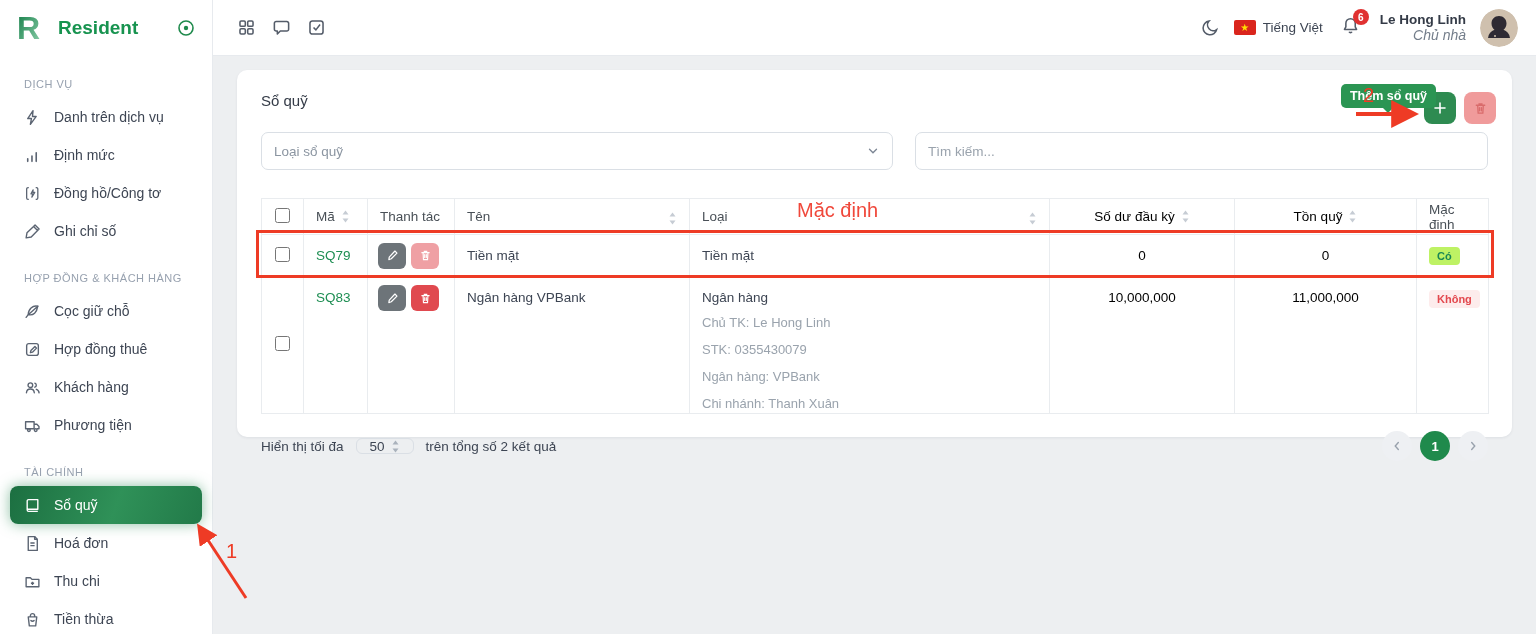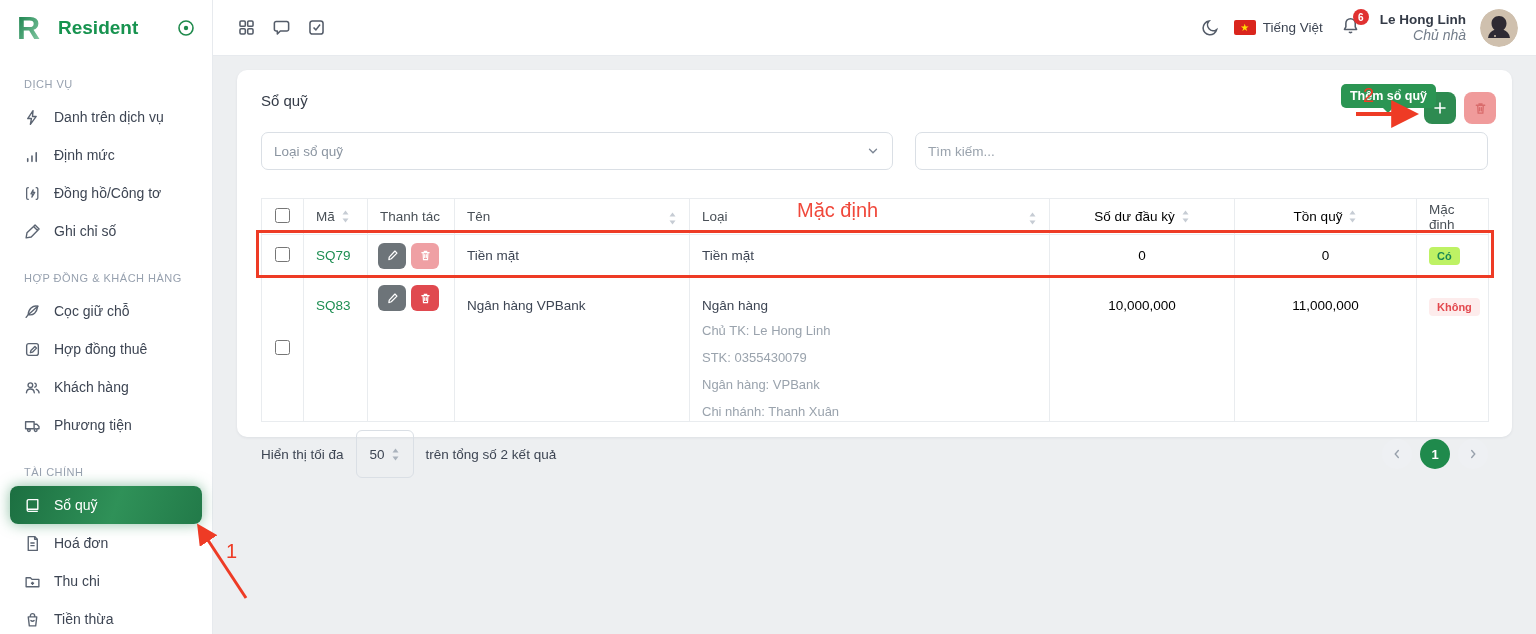--- a/index.html
+++ b/index.html
@@ -55,38 +55,38 @@
   .select-box .chev { margin-left:auto; width:14px; height:14px; color:#7c8694; }
   .search-input { flex:1; height:38px; border:1px solid #dadfe5; border-radius:7px; padding:0 12px; font-size:13.5px; font-family:"Liberation Sans",sans-serif; color:#3d4553; outline:none; }
   .search-input::placeholder { color:#9aa3ad; }
 
   .table-wrap { margin-top:28px; position:relative; }
   table { width:1227px; border-collapse:collapse; table-layout:fixed; }
   th, td { border:1px solid #e9ecef; font-size:13.5px; padding:0 12px; }
   th { height:36px; text-align:left; color:#495057; font-weight:500; }
   th.num, td.num { text-align:center; color:#000000; }
   tr.row-1 td { height:42px; vertical-align:middle; }
-  tr.row-2 td { height:100px; vertical-align:top; padding-top:21px; }
+  tr.row-2 td { height:100px; vertical-align:top; padding-top:13px; }
   tr.row-2 td.cb-cell { vertical-align:middle; padding-top:0; }
   .cb-cell { text-align:center; padding:0; }
   input[type=checkbox] { width:15px; height:15px; accent-color:#2e8b51; cursor:pointer; }
   .code-link { color:#1e8e53; font-weight:500; cursor:pointer; }
   .sort-ic { display:inline-block; width:9px; height:13px; vertical-align:-2px; margin-left:6px; cursor:pointer; }
   .act-btn { width:28px; height:26px; border:none; border-radius:6px; display:inline-flex; align-items:center; justify-content:center; cursor:pointer; margin-right:5px; }
   .act-edit { background:#6d7479; color:#fff; }
   .act-del-soft { background:#efa0a4; color:#fff; }
   .act-del { background:#e0494f; color:#fff; }
   .type-main { color:#3d4553; }
   .type-sub { color:#9aa3ad; font-size:13px; line-height:19px; margin-top:8px; }
   .pill { display:inline-block; font-size:11px; font-weight:bold; padding:3px 8px; border-radius:4px; }
   .pill-yes { background:#bef264; color:#198754; }
   .pill-no { background:#fdecec; color:#e3484e; }
 
   .table-footer { margin-top:15px; height:34px; display:flex; align-items:center; font-size:13.5px; color:#3d4553; }
-  .per-page { margin:0 12px; width:58px; height:48px; border:1px solid #dadfe5; border-radius:6px; display:flex; align-items:center; justify-content:center; gap:6px; cursor:pointer; }
+  .per-page { margin:0 12px; width:58px; height:16px; border:1px solid #dadfe5; border-radius:6px; display:flex; align-items:center; justify-content:center; gap:6px; cursor:pointer; }
   .stepper-carets { width:9px; height:13px; }
   .pager { margin-left:auto; display:flex; gap:8px; align-items:center; }
   .page-btn { width:30px; height:30px; border-radius:50%; border:none; background:#eef0f3; color:#98a1ac; display:flex; align-items:center; justify-content:center; cursor:pointer; }
   .page-btn.current { background:#1f8a4c; color:#fff; font-size:13px; font-weight:bold; }
 
   
   .anno { position:absolute; pointer-events:none; z-index:60; }
   .annotations-svg { position:absolute; left:0; top:0; z-index:60; pointer-events:none; }
   .anno-row-box { left:256px; top:230px; width:1238px; height:48px; border:3px solid #ee3b25; }
   .anno-num { color:#ee3b25; font-size:20px; }

